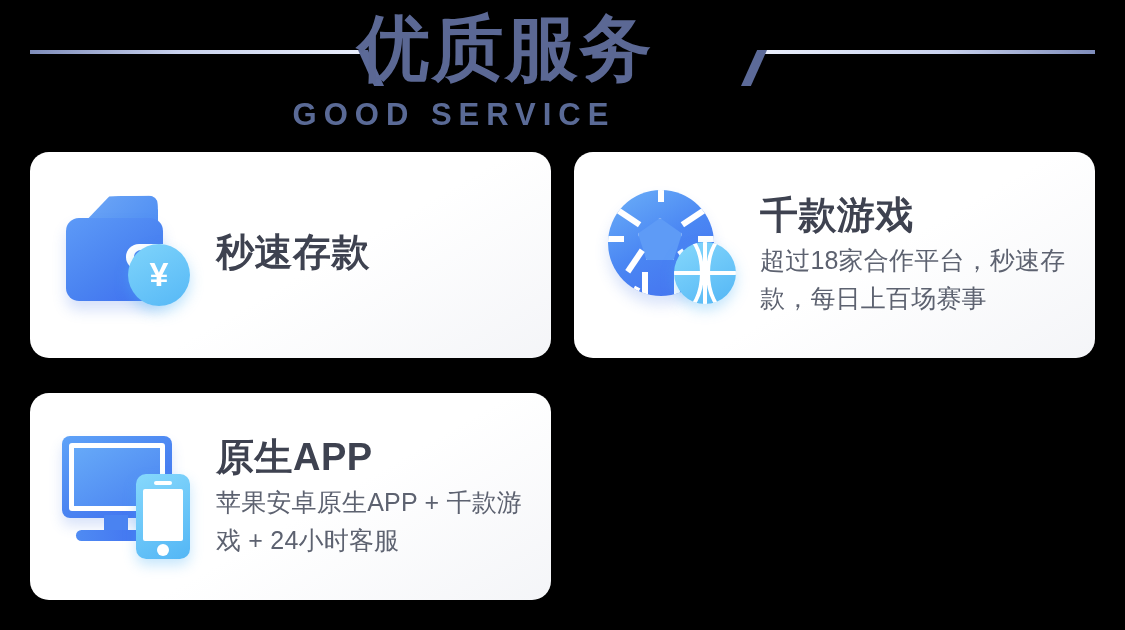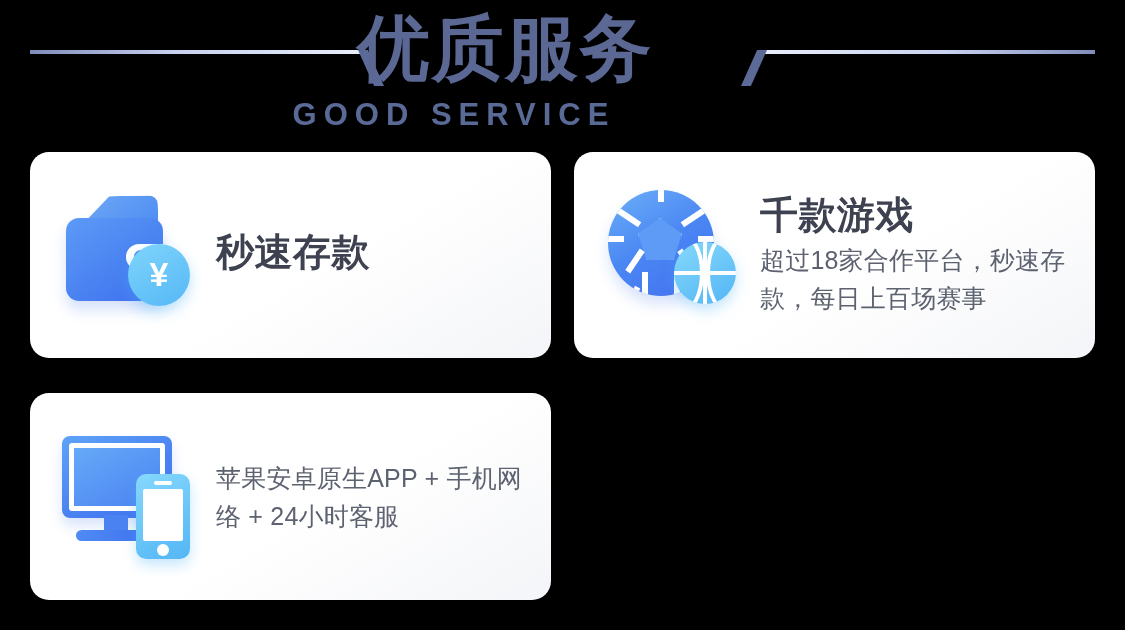--- a/index.html
+++ b/index.html
@@ -460,18 +460,19 @@
         </div>
         <div class="mon-neck"></div>
         <div class="mon-base"></div>
         <div class="phone">
           <div class="ph-speaker"></div>
           <div class="ph-screen"></div>
           <div class="ph-home"></div>
         </div>
       </div>
       <div class="text-wrap">
-        <div class="card-desc">苹果安卓原生APP + 手机网络 + 24小时客服</div>
+        <div class="card-title">原生APP</div>
+        <div class="card-desc">苹果安卓原生APP + 千款游戏 + 24小时客服</div>
       </div>
     </div>
 
   </div>
 </div>
 
 </body></html>

